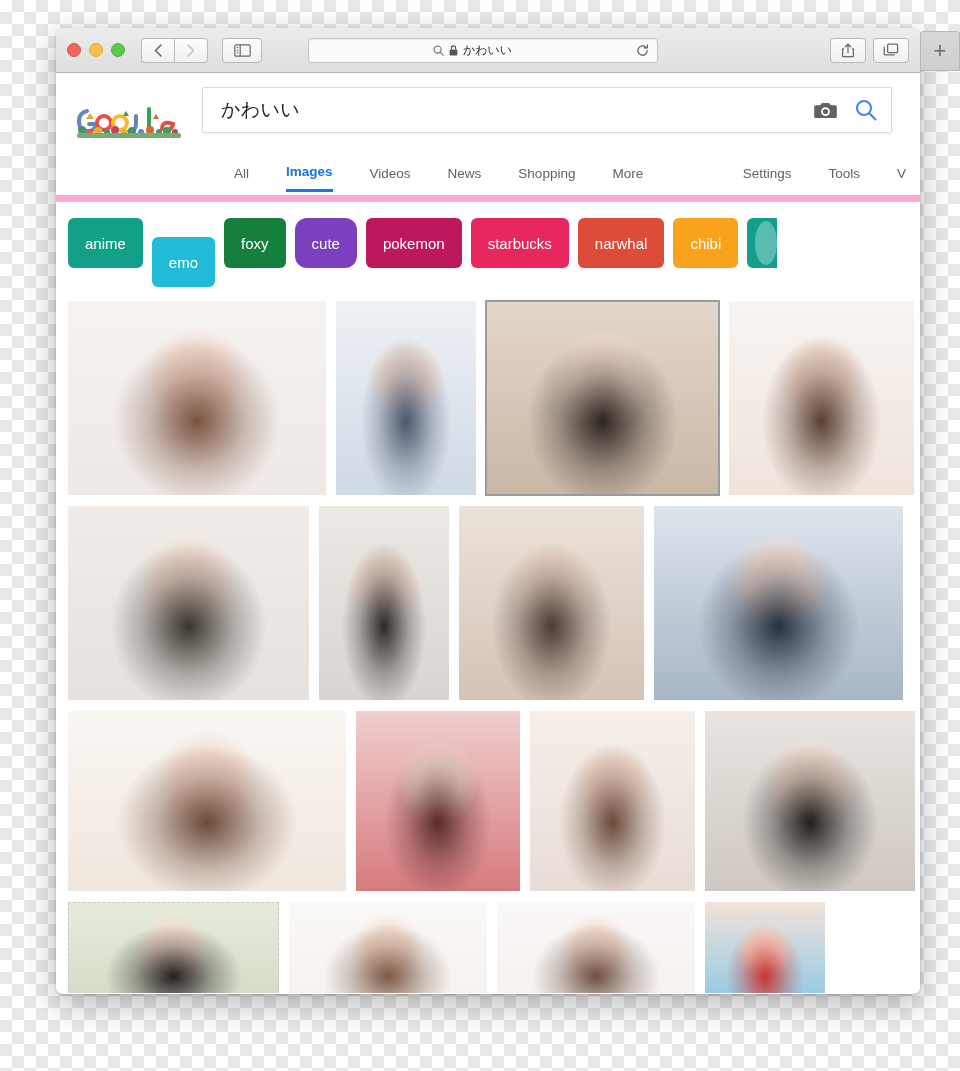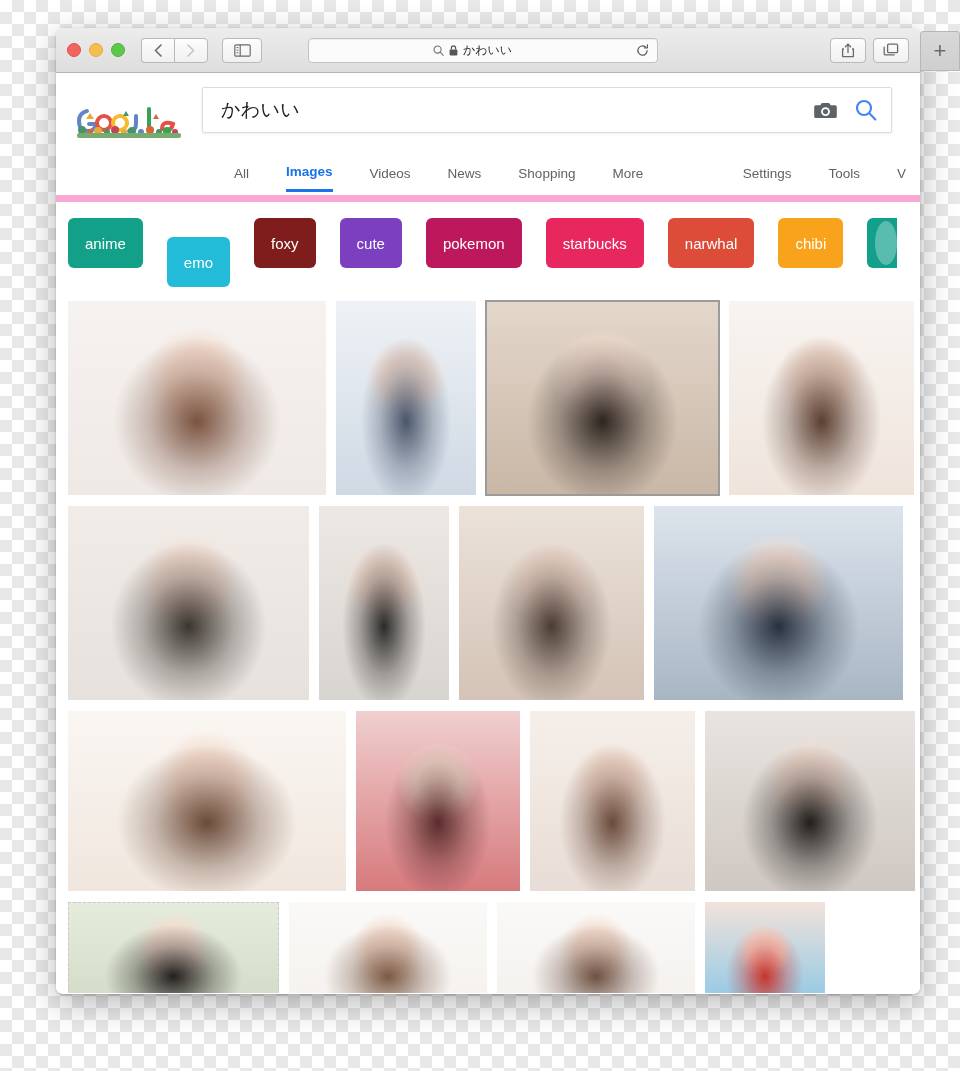--- a/index.html
+++ b/index.html
@@ -128,21 +128,21 @@
     height: 34px;
     position: relative;
   }
   .navtab { padding: 0 0 10px 0; margin-right: 37px; cursor: default; white-space: nowrap; }
   .navtab.active { color: #1a73e8; font-weight: bold; border-bottom: 3px solid #1a73e8; }
   .navtabs .spacer { flex: 1; }
   .navtab.right { margin-right: 0; margin-left: 37px; text-align: center; }
 
   
   .chips {
-    display: flex; gap: 24px;
+    display: flex; gap: 9px;
     padding: 16px 0 14px 12px;
     overflow: hidden;
   }
   .chip {
     height: 50px;
     border-radius: 6px;
     display: flex; align-items: center; justify-content: center;
     color: #fff; font-size: 15px;
     padding: 0 17px;
     white-space: nowrap;
@@ -307,24 +307,24 @@
       </div>
     </div>
 
     <div class="chips">
         <div class="chip" style="background: rgb(19, 160, 137);">
           <span>anime</span>
         </div>
         <div class="chip" style="background: rgb(34, 188, 216); margin-top: 19px;">
           <span>emo</span>
         </div>
-        <div class="chip" style="background: #7f1d1d;">
+        <div class="chip" style="background: #15803d;">
           <span>foxy</span>
         </div>
-        <div class="chip" style="background: rgb(123, 63, 192);">
+        <div class="chip" style="background: rgb(123, 63, 192); border-radius: 12px;">
           <span>cute</span>
         </div>
         <div class="chip" style="background: #be185d;">
           <span>pokemon</span>
         </div>
         <div class="chip" style="background: rgb(232, 39, 95);">
           <span>starbucks</span>
         </div>
         <div class="chip" style="background: rgb(221, 75, 57);">
           <span>narwhal</span>

